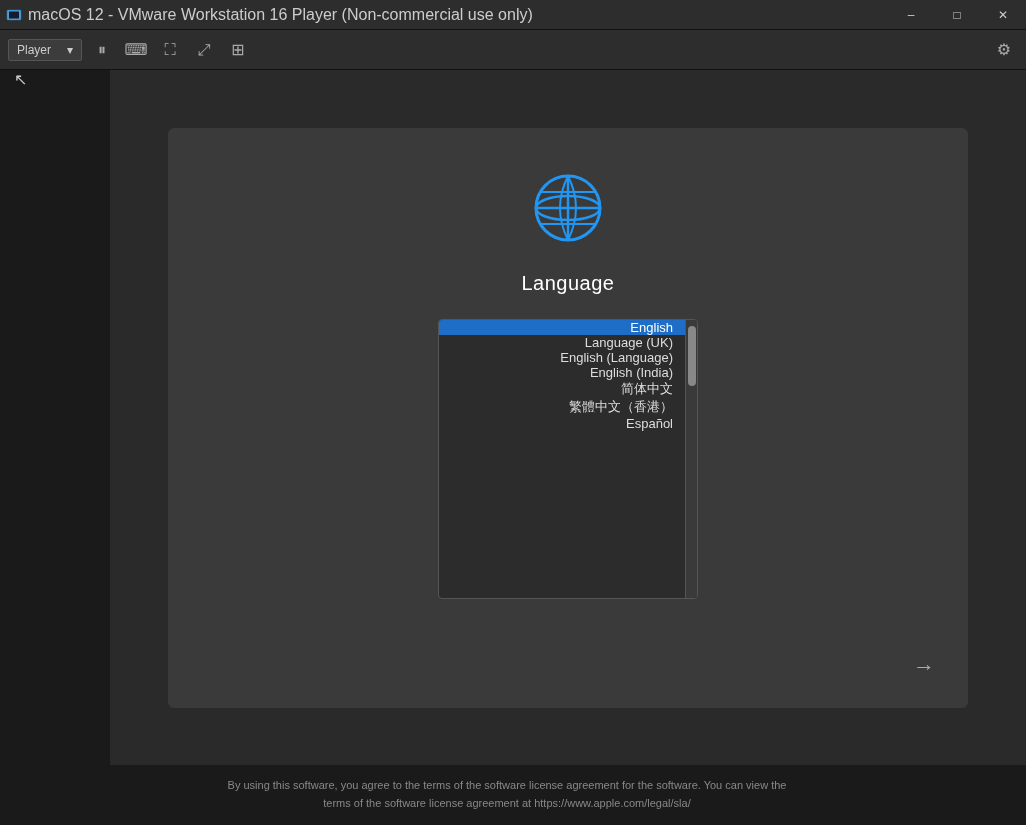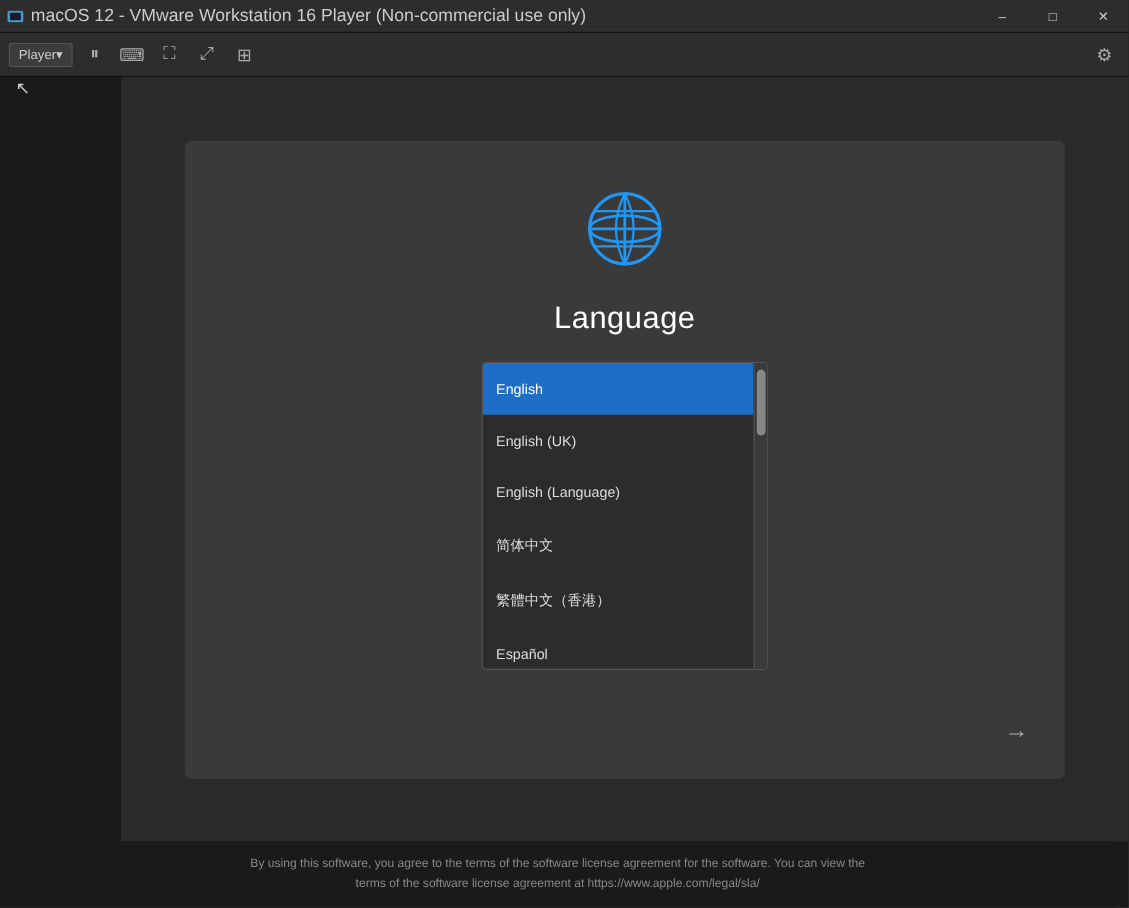--- a/index.html
+++ b/index.html
@@ -64,21 +64,21 @@
     }
     #player-btn {
       background: #3c3c3c;
       border: 1px solid #555;
       color: #ccc;
       font-size: 12px;
       padding: 3px 8px;
       cursor: pointer;
       display: flex;
       align-items: center;
-      gap: 0;
+      gap: 16px;
       border-radius: 2px;
     }
     .toolbar-icon-btn {
       width: 28px;
       height: 28px;
       background: transparent;
       border: none;
       color: #aaa;
       font-size: 16px;
       cursor: pointer;
@@ -132,21 +132,21 @@
       margin-bottom: 20px;
     }
     .globe-svg {
       width: 80px;
       height: 80px;
     }
 
     
     #language-title {
       color: #ffffff;
-      font-size: 28px;
+      font-size: 20px;
       font-weight: 400;
       margin-bottom: 24px;
       letter-spacing: 0.5px;
     }
 
     
     #language-list-container {
       width: 260px;
       height: 280px;
       background: #2c2c2c;
@@ -154,24 +154,24 @@
       border-radius: 4px;
       overflow: hidden;
       position: relative;
       display: flex;
     }
     #language-list {
       flex: 1;
       overflow: hidden;
     }
     .lang-item {
-      padding: 16px 12px;
+      padding: 0 12px;
       color: #ddd;
       font-size: 13px;
-      text-align: left;
+      text-align: right;
       cursor: pointer;
       white-space: nowrap;
     }
     .lang-item.selected {
       background: #1e6ec8;
       color: #fff;
     }
 
     
     #list-scrollbar {
@@ -296,22 +296,23 @@
         <path d="M40,8 Q56,40 40,72" fill="none" stroke="#2196F3" stroke-width="2"></path>
       </svg>
     </div>
 
     <h1 id="language-title">Language</h1>
 
     <div id="language-list-container">
       <div id="language-list">
 
       <div class="lang-item selected">English</div>
-          <div class="lang-item">English (UK)</div>
+          <div class="lang-item">Language (UK)</div>
           <div class="lang-item">English (Language)</div>
+          <div class="lang-item">English (India)</div>
           <div class="lang-item">简体中文</div>
           <div class="lang-item">繁體中文（香港）</div>
           <div class="lang-item">Español</div>
         </div>
       <div id="list-scrollbar">
         <div id="scrollbar-thumb"></div>
       </div>
     </div>
 
     <button id="next-btn">→</button>

